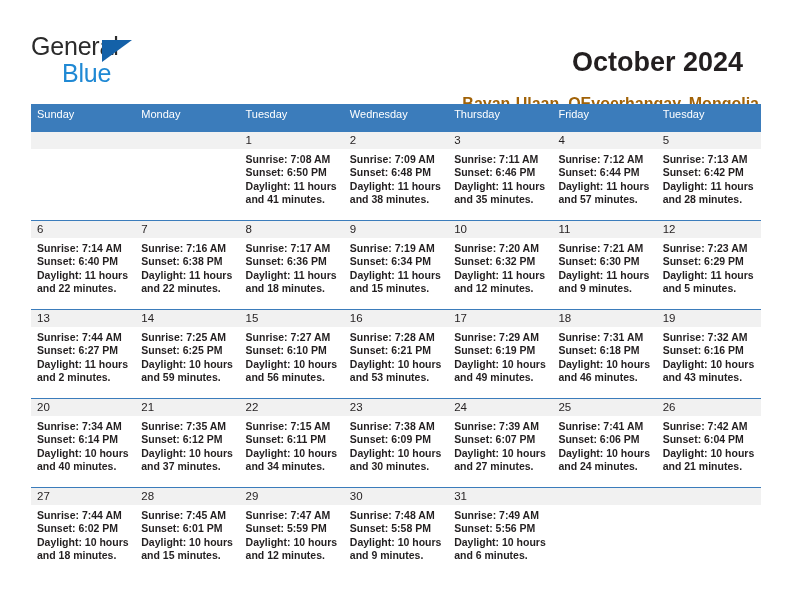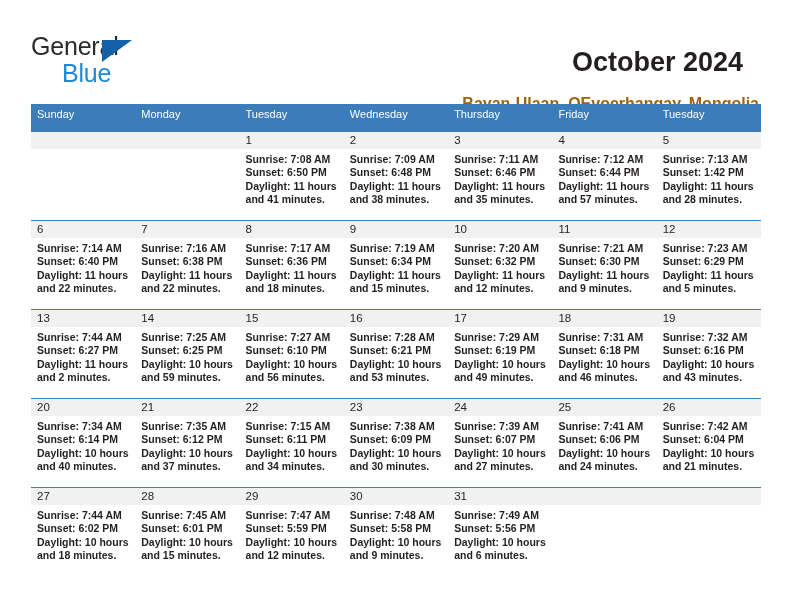--- a/index.html
+++ b/index.html
@@ -220,21 +220,21 @@
                 <div>Sunrise: 7:12 AM</div>
                 <div>Sunset: 6:44 PM</div>
                 <div>Daylight: 11 hours</div>
                 <div>and 57 minutes.</div>
               </div>
             </div>
             <div class="day">
               <div class="day-num-band">5</div>
               <div class="day-info">
                 <div>Sunrise: 7:13 AM</div>
-                <div>Sunset: 1:42 PM</div>
+                <div>Sunset: 6:42 PM</div>
                 <div>Daylight: 11 hours</div>
                 <div>and 28 minutes.</div>
               </div>
             </div>
           </div>
         </div>
         <div class="week">
           <div class="week-inner">
             <div class="day">
               <div class="day-num-band">6</div>

